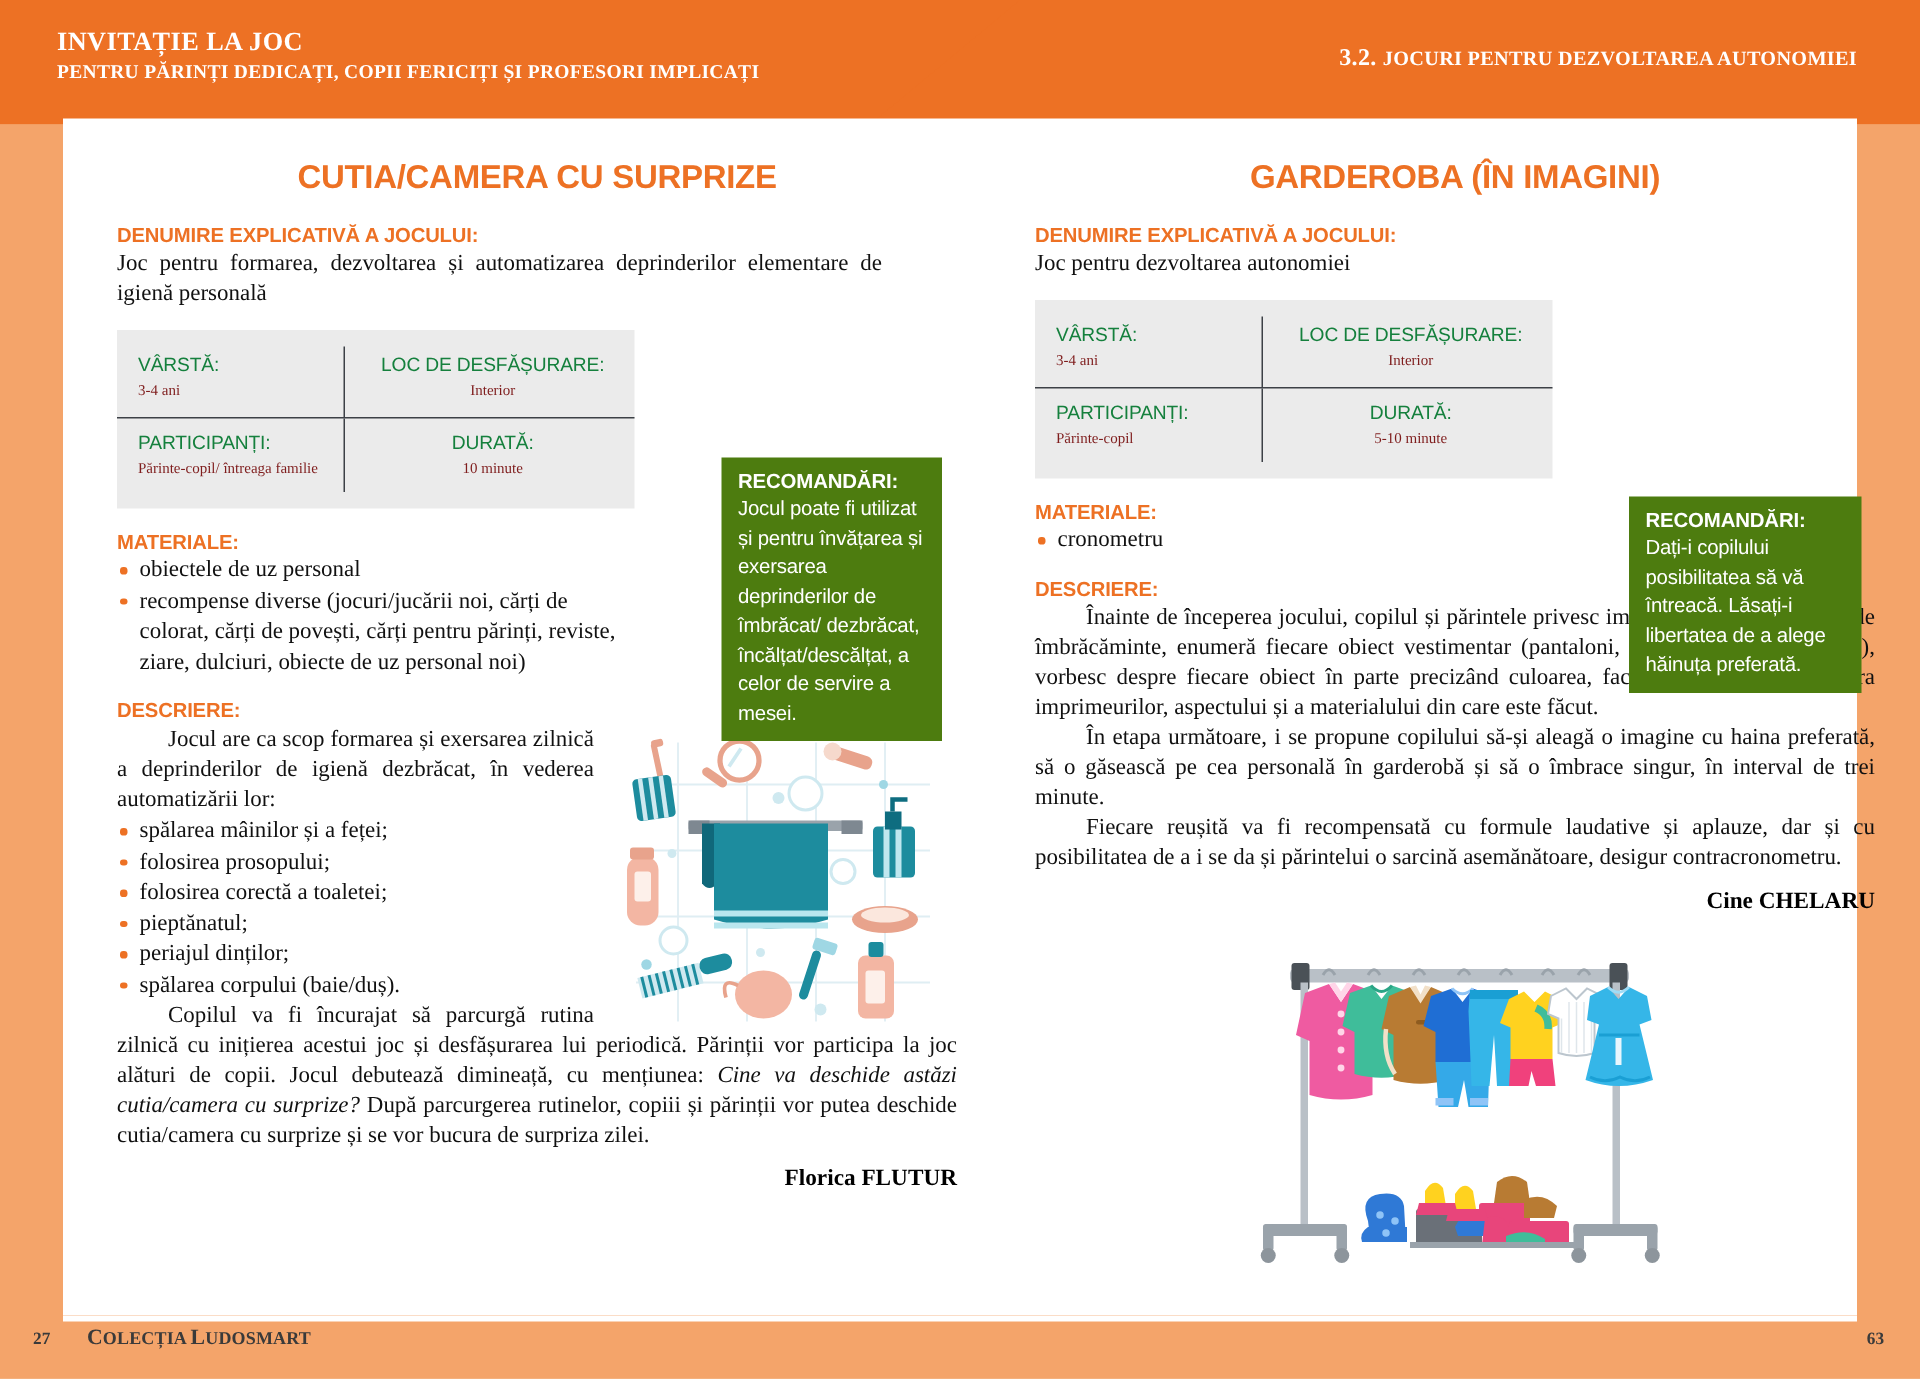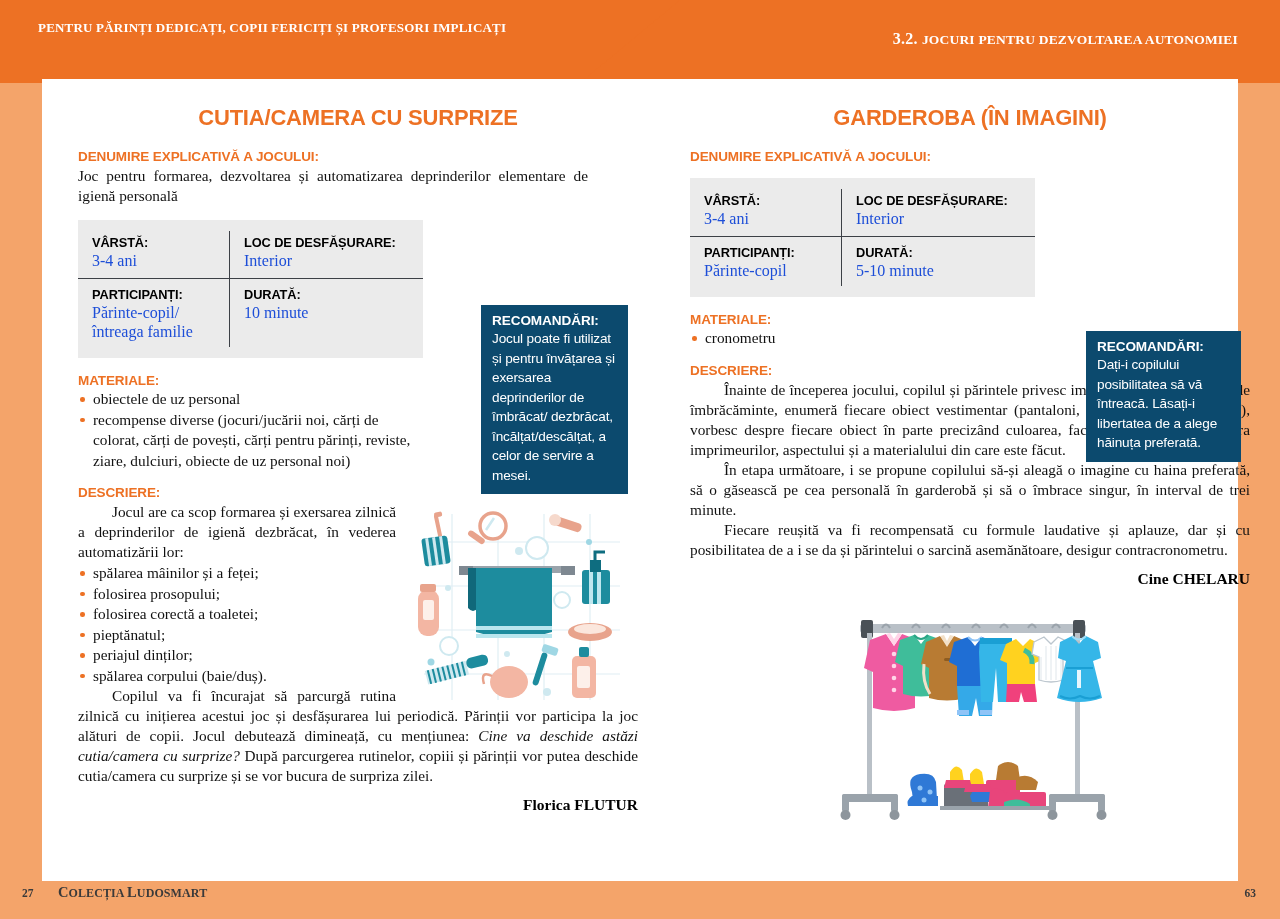--- a/index.html
+++ b/index.html
@@ -114,42 +114,42 @@
     background: #ebebeb;
     width: 345px;
     padding: 11px 0 11px 0;
   }
   .info-row { display: flex; }
   .info-row.first { border-bottom: 1.6px solid #3c4046; }
   .info-cell {
     padding: 4px 10px 6px 14px;
   }
   .info-cell.c1 { width: 152px; border-right: 1.6px solid #3c4046; }
-  .info-cell.c2 { width: 193px; }
+  .info-cell.c2 { width: 193px; text-align: center; }
   .info-row.first .info-cell { padding-bottom: 8px; }
   .info-row.second .info-cell { padding-top: 8px; }
   .info-k {
     font-family: "Liberation Sans", sans-serif;
-    font-weight: bold;
+    font-weight: normal;
     font-size: 12.8px;
-    color: #000000;
+    color: #15803d;
     letter-spacing: -0.1px;
   }
   .info-v {
     font-family: "Liberation Serif", serif;
-    font-size: 16px;
+    font-size: 10px;
     line-height: 19px;
-    color: #1d4ed8;
+    color: #7f1d1d;
     margin-top: 1px;
   }
 
   
   .rec-box {
     position: absolute;
-    background: #0c4a6e;
+    background: #4d7c0f;
     color: #ffffff;
     font-family: "Liberation Sans", sans-serif;
     padding: 8px 10px 9px 11px;
   }
   .rec-h {
     font-weight: bold;
     font-size: 13.6px;
     letter-spacing: -0.1px;
     margin-bottom: 1px;
   }
@@ -230,20 +230,21 @@
 </style>
 </head>
 <body>
 
 <div id="page">
 
   <div class="hdr-band">
     <div class="hdr-orange-left"></div>
     <div class="hdr-orange-right"></div>
     <div class="hdr-title-wrap">
+      <div class="hdr-line1">INVITAȚIE LA JOC</div>
       <div class="hdr-line2">PENTRU PĂRINȚI DEDICAȚI, COPII FERICIȚI ȘI PROFESORI IMPLICAȚI</div>
     </div>
     <div class="hdr-right"><span>3.2.</span> <span class="sc">JOCURI PENTRU DEZVOLTAREA AUTONOMIEI</span></div>
   </div>
 
   <div class="sheet">
 
     <div class="col col-left">
 
       <div class="game-title">CUTIA/CAMERA CU SURPRIZE</div>
@@ -391,20 +392,21 @@
 
       <div class="author">Florica FLUTUR</div>
     </div>
 
     <div class="col col-right">
 
       <div class="game-title">GARDEROBA (ÎN IMAGINI)</div>
 
       <div style="margin-top:18px;">
         <div class="lbl">DENUMIRE EXPLICATIVĂ A JOCULUI:</div>
+        <div class="body-txt nojust" style="margin-top:2px;">Joc pentru dezvoltarea autonomiei</div>
       </div>
 
       <div class="info-table" style="margin-top:14px;">
         <div class="info-row first">
           <div class="info-cell c1">
             <div class="info-k">VÂRSTĂ:</div>
             <div class="info-v">3-4 ani</div>
           </div>
           <div class="info-cell c2">
             <div class="info-k">LOC DE DESFĂȘURARE:</div>

